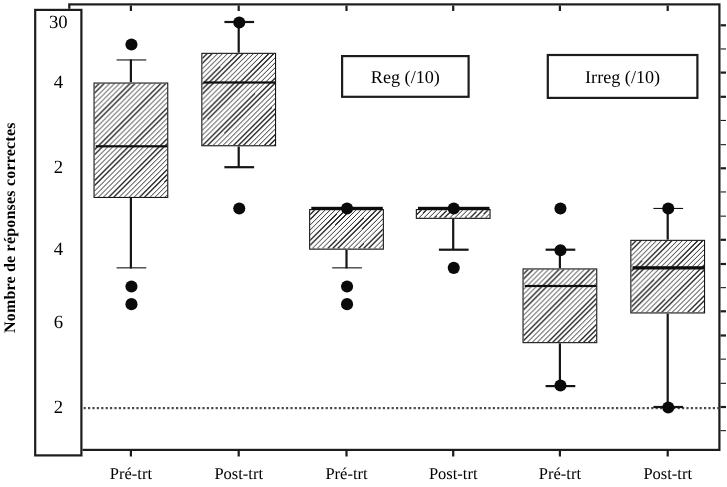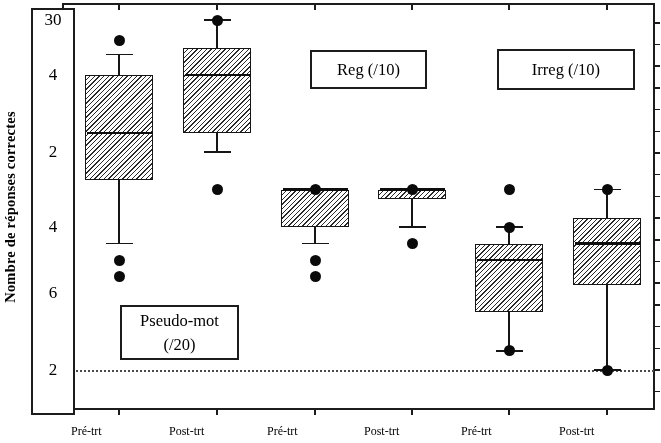--- a/index.html
+++ b/index.html
@@ -15,21 +15,21 @@
   #plot-frame{border:2px solid #1c1c1c;box-sizing:border-box;background:#fff;}
   .tick{background:#1c1c1c;}
   #ref-line{border-top:2px dotted #4a4a4a;height:0;}
   #ylabel-box{
     background:#fff;border:2px solid #1c1c1c;box-sizing:border-box;
   }
   .ytick-label{
     width:44px;text-align:center;font-size:17px;line-height:20px;
   }
   .xtick-label{
-    width:96px;text-align:left;font-size:12px;line-height:20px;
+    width:96px;text-align:center;font-size:15px;line-height:20px;
   }
   .whisker{background:#151515;}
   .cap{background:#151515;}
   .bp-box{
     border:1.6px solid #151515;box-sizing:border-box;
     background:
       repeating-linear-gradient(135deg,
         rgba(255,255,255,0) 0px, rgba(255,255,255,0) 2.4px,
         #2a2a2a 2.4px, #2a2a2a 3.3px),
       #fff;
@@ -133,24 +133,20 @@
     <div class="abs dot" style="left: 503.5px; top: 221.5px; width: 11px; height: 11px;"></div>
     <div class="abs dot" style="left: 503.5px; top: 345.25px; width: 11px; height: 11px;"></div>
     <div class="abs whisker" style="left: 606.2px; top: 189.5px; width: 1.6px; height: 28.125px;"></div>
     <div class="abs cap" style="left: 593.5px; top: 188.7px; width: 27px; height: 1.6px;"></div>
     <div class="abs whisker" style="left: 606.2px; top: 284.75px; width: 1.6px; height: 85.25px;"></div>
     <div class="abs cap" style="left: 593.5px; top: 369.2px; width: 27px; height: 1.6px;"></div>
     <div class="abs bp-box" style="left: 573px; top: 217.625px; width: 68px; height: 67.125px;"></div>
     <div class="abs median" style="left: 574.5px; top: 242.3px; width: 65px; height: 2.4px;"></div>
     <div class="abs dot" style="left: 601.5px; top: 184px; width: 11px; height: 11px;"></div>
     <div class="abs dot" style="left: 601.5px; top: 364.5px; width: 11px; height: 11px;"></div>
-    <div class="abs anno-box" style="left: 120px; top: 305px; width: 119px; height: 55px;">
-      <div>Pseudo-mot</div>
-      <div>(/20)</div>
-    </div>
     <div class="abs anno-box" style="left: 310px; top: 50px; width: 117px; height: 39px;">
       <div>Reg (/10)</div>
     </div>
     <div class="abs anno-box" style="left: 497px; top: 49px; width: 138px; height: 41px; text-align: right;">
       <div>Irreg (/10)</div>
     </div>
     <div class="abs xtick-label" style="left: 71px; top: 421px;">Pré-trt</div>
     <div class="abs xtick-label" style="left: 169px; top: 421px;">Post-trt</div>
     <div class="abs xtick-label" style="left: 267px; top: 421px;">Pré-trt</div>
     <div class="abs xtick-label" style="left: 364px; top: 421px;">Post-trt</div>

